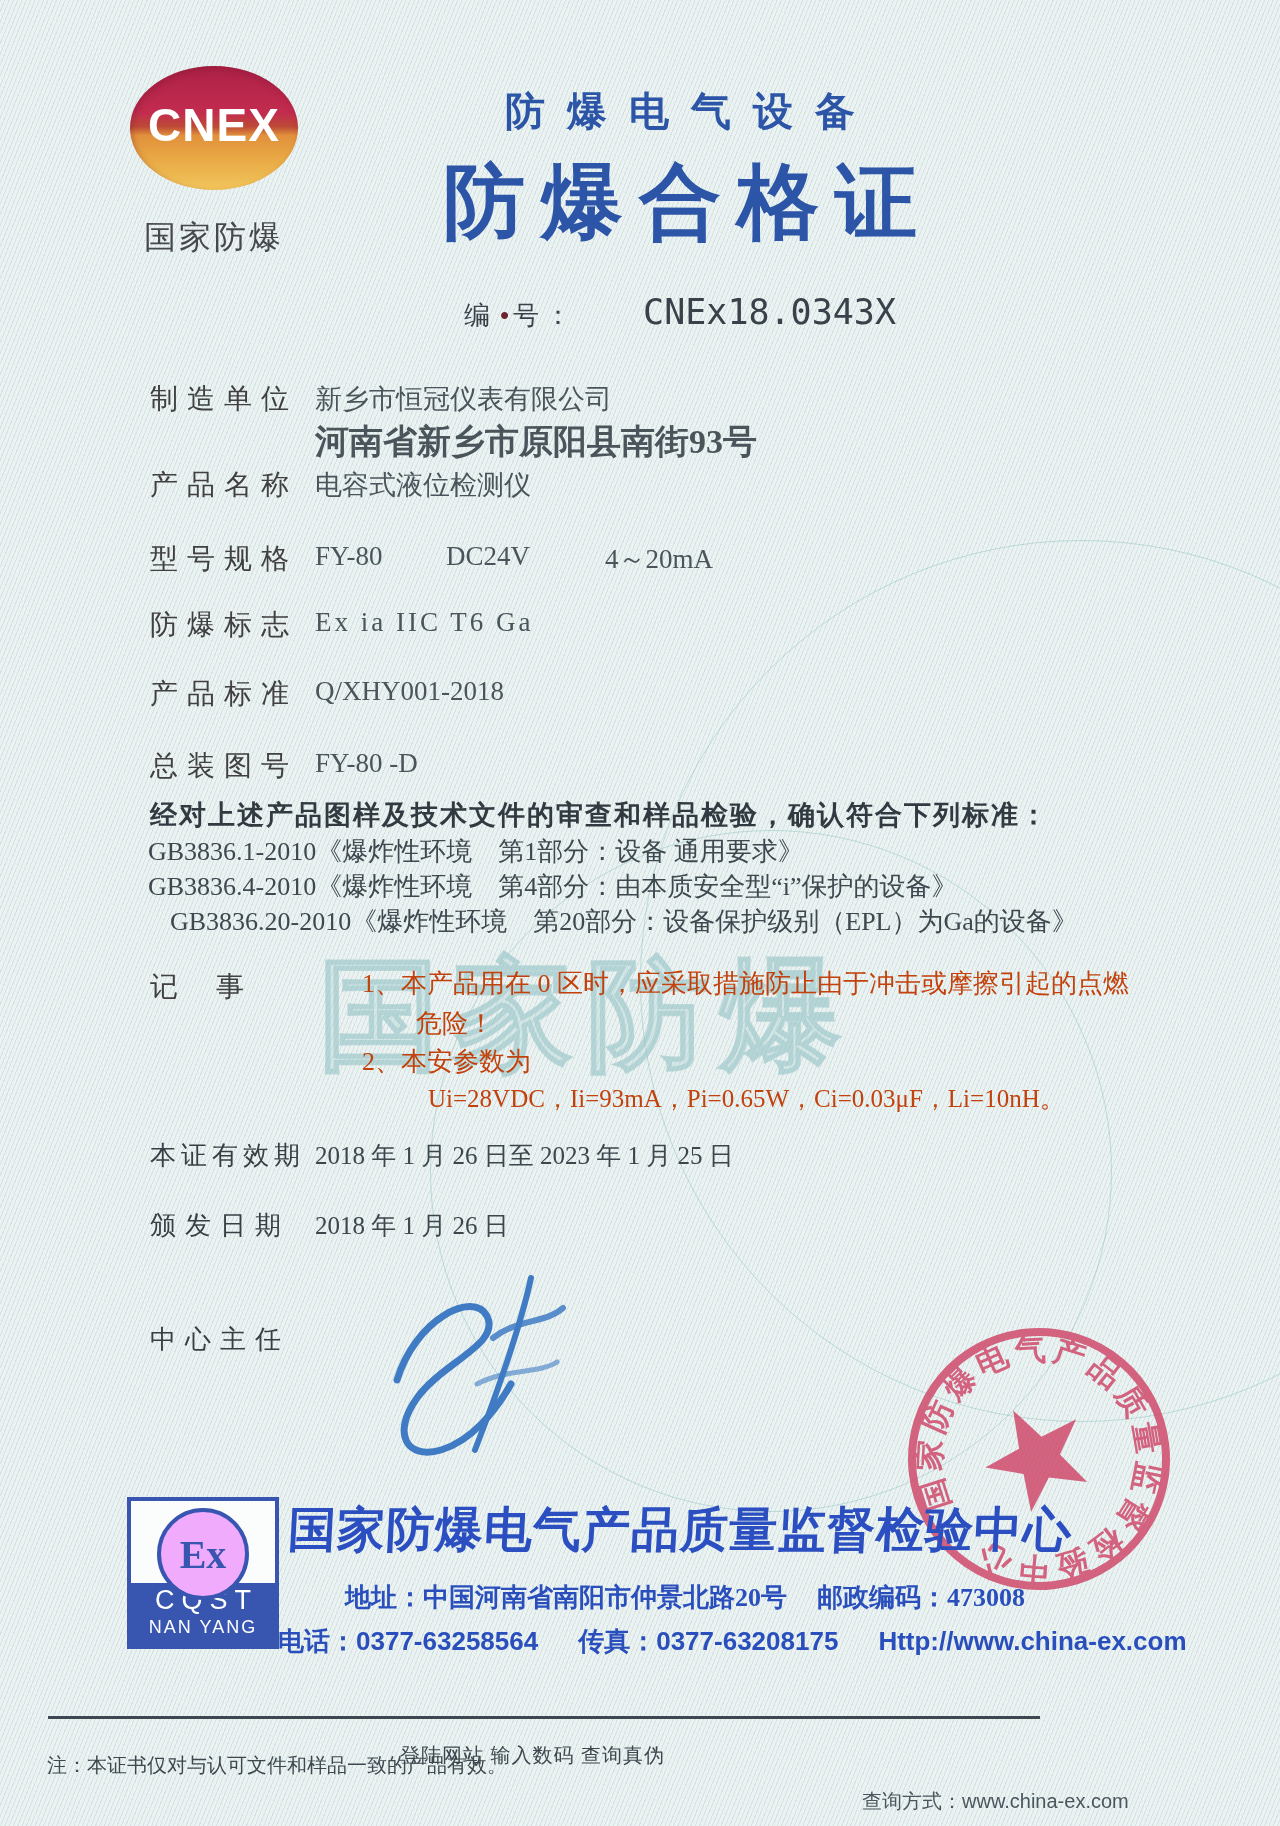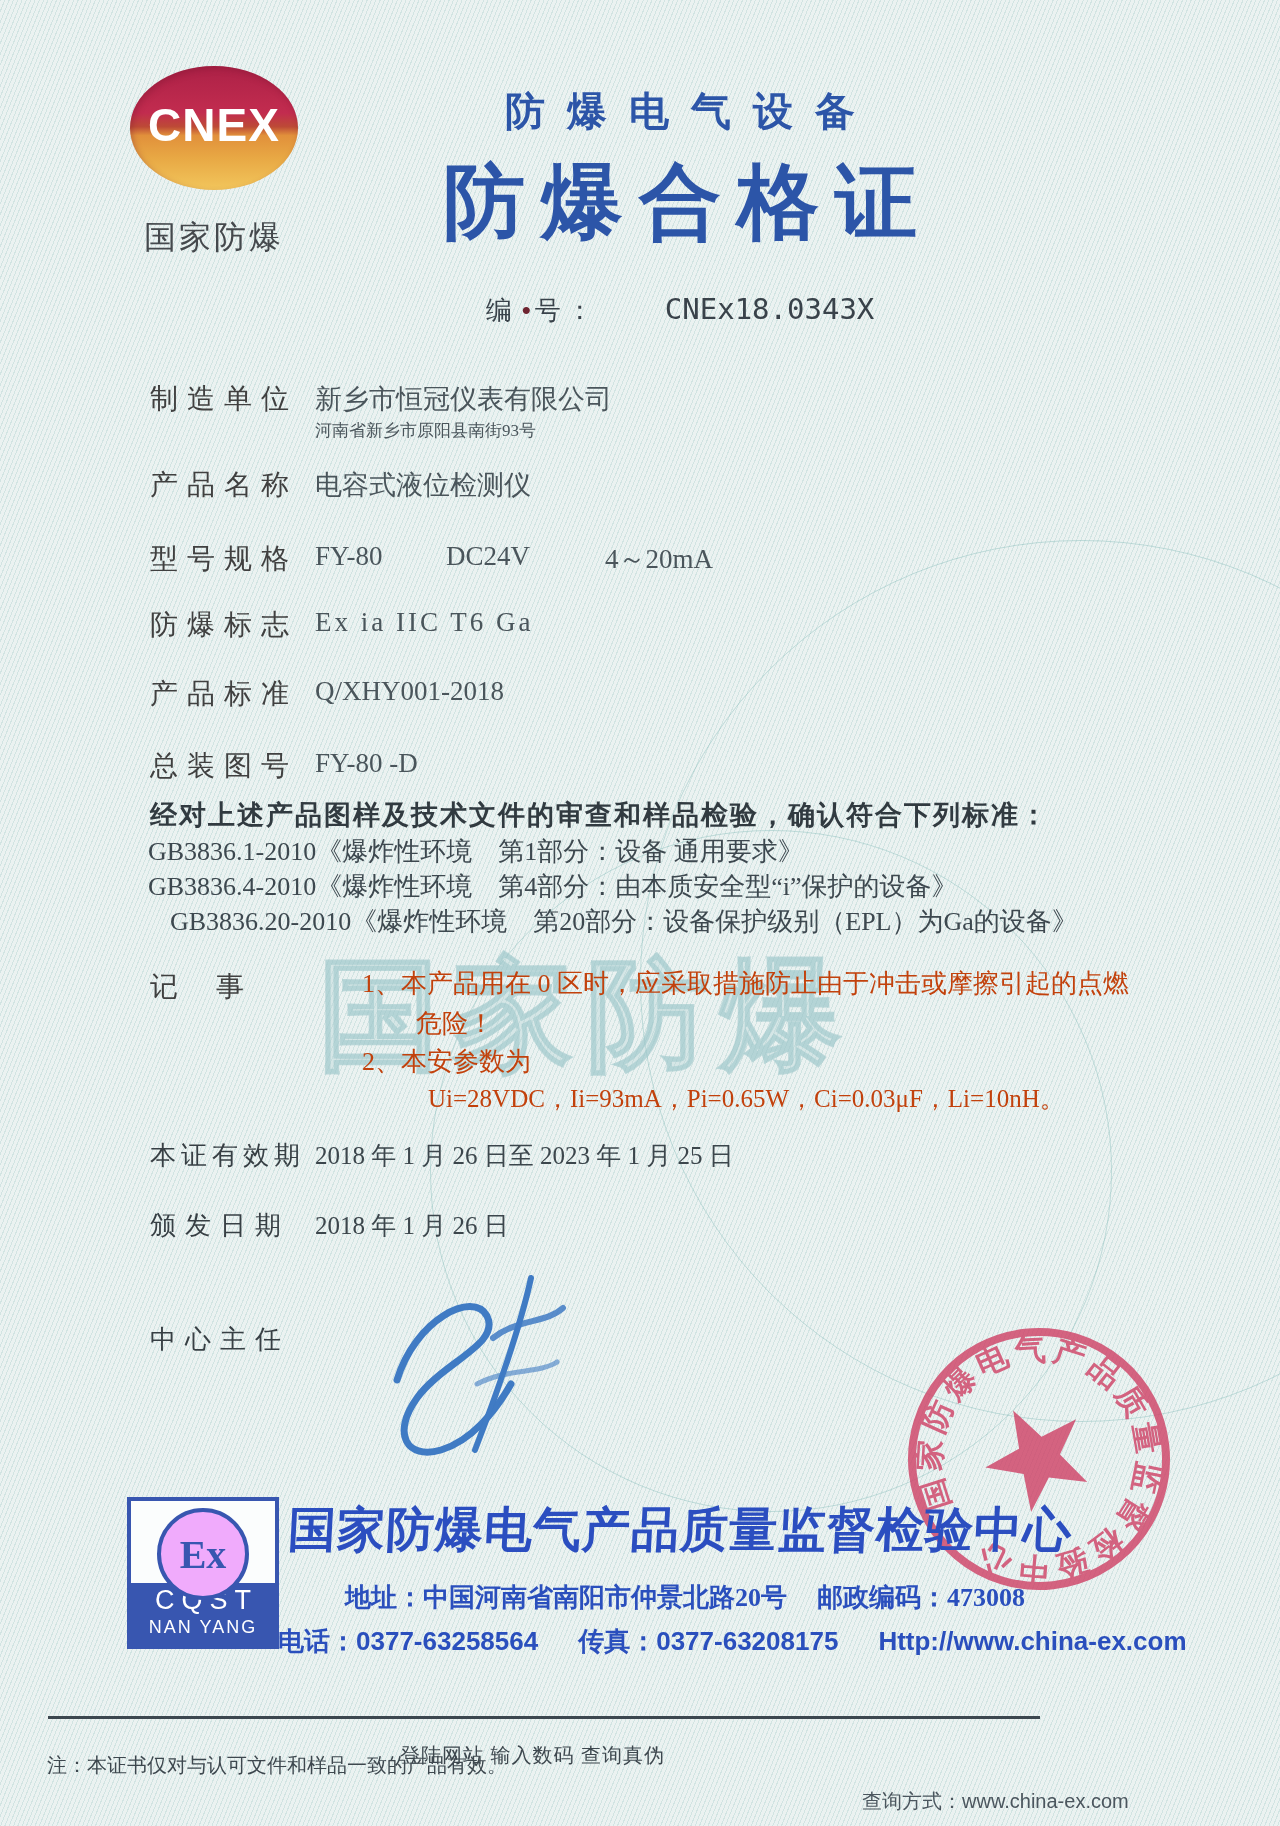--- a/index.html
+++ b/index.html
@@ -30,26 +30,26 @@
     box-shadow:inset 2px 3px 6px rgba(120,20,45,.35);
   }
   .cnex-text{color:#fff; font-size:46px; font-weight:700; letter-spacing:1px; margin-top:-6px;}
   .cnex-caption{left:118px; top:216px; width:192px; text-align:center; font-size:32px; color:#45494d; letter-spacing:3px; font-weight:500;}
   
   .doc-type{left:340px; top:84px; width:680px; text-align:center; font-size:40px; font-weight:700; letter-spacing:22px; text-indent:22px; color:#2c55a8;}
   .main-title{left:340px; top:148px; width:680px; text-align:center; font-size:82px; font-weight:700; letter-spacing:16px; text-indent:16px; color:#2c55a8;}
   .cert-line{left:340px; top:292px; width:680px; text-align:center; font-size:26px; color:#39424a;}
   .cert-line .lab{letter-spacing:6px;}
   .cert-line .dot{color:#6e2430; margin:0 4px;}
-  .cert-line .num{font-family:"DejaVu Sans Mono", monospace; font-size:29px; margin-left:66px;}
+  .cert-line .num{font-family:"DejaVu Sans Mono", monospace; font-size:35px; margin-left:66px;}
   
   .flabel{position:absolute; left:150px; font-size:28px; color:#404040; letter-spacing:9px; font-weight:500; white-space:nowrap;}
   .flabel.ls2{letter-spacing:38px;}
   .fval{position:absolute; left:315px; font-size:27px; color:#4a555b; font-family:"Liberation Serif", serif; white-space:nowrap;}
-  .sub{font-size:17px;}
+  .sub{font-size:34px;font-weight:bold;}
   .intro{position:absolute; left:150px; font-size:27px; font-weight:600; color:#313a40; letter-spacing:2px; white-space:nowrap;}
   .gb{position:absolute; left:148px; font-size:26px; color:#3d484f; font-family:"Liberation Serif", serif; white-space:nowrap;}
   .remark{position:absolute; font-size:26px; color:#c2410c; font-family:"Liberation Serif", serif; white-space:nowrap;text-align:center;}
   .dateval{position:absolute; left:315px; font-size:25px; color:#3c464c; font-family:"Liberation Serif", serif; white-space:nowrap;}
   .smlabel{position:absolute; left:150px; font-size:26px; color:#373f44; letter-spacing:9px; font-weight:500; white-space:nowrap;}
   
   .ex-logo{left:127px; top:1497px; width:152px; height:152px; border:4px solid #3856b0; background:#fbfdfd; box-sizing:border-box;}
   .ex-blue{position:absolute; left:0; bottom:0; width:100%; height:62px; background:#3856b0; text-align:center;}
   .ex-cqst{color:#fff; font-size:27px; letter-spacing:7px; font-weight:500; margin-top:2px; text-indent:7px;}
   .ex-city{color:#fff; font-size:18px; letter-spacing:2px; font-weight:500; margin-top:1px;}

